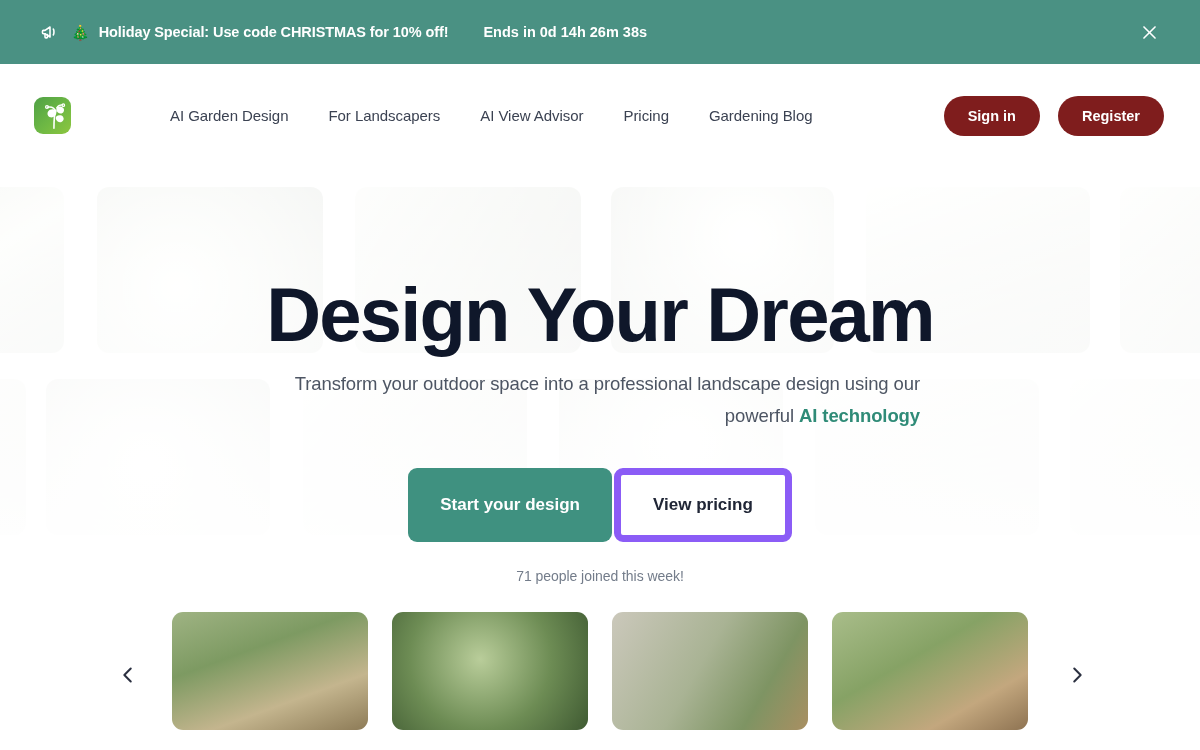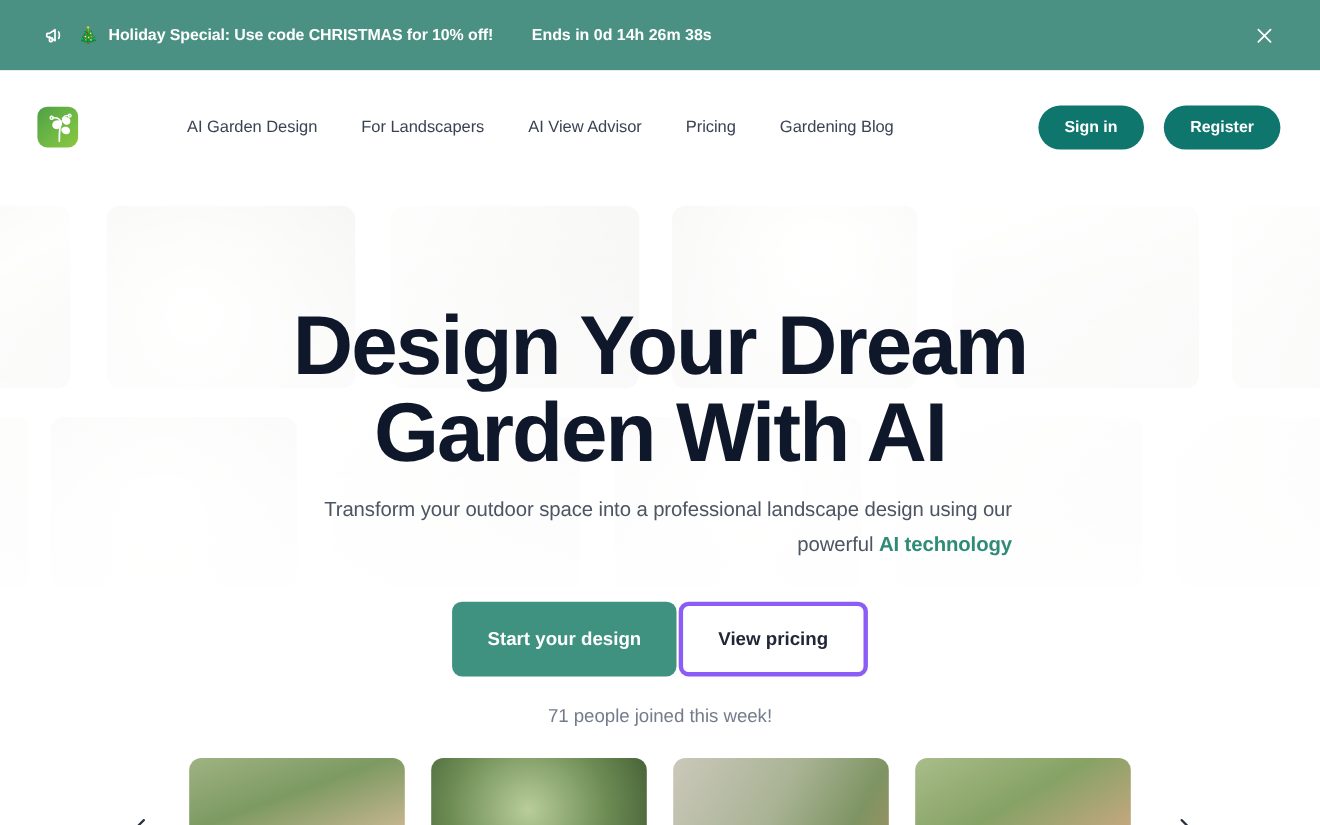--- a/index.html
+++ b/index.html
@@ -104,21 +104,21 @@
     white-space: nowrap;
     letter-spacing: -0.05px;
   }
   .nav-actions {
     margin-left: auto;
     display: flex;
     align-items: center;
     gap: 18px;
   }
   .btn-dark {
-    background: #0f766e;
+    background: #7f1d1d;
     color: #ffffff;
     border: none;
     border-radius: 999px;
     font-size: 14.5px;
     font-weight: 700;
     padding: 12px 24px;
     cursor: pointer;
     font-family: inherit;
     white-space: nowrap;
   }
@@ -190,31 +190,31 @@
     border-radius: 9px;
     font-size: 17px;
     font-weight: 700;
     padding: 20px 32px;
     cursor: pointer;
     font-family: inherit;
   }
   .btn-outline {
     background: #ffffff;
     color: #202636;
-    border: 4px solid #8b5cf6;
+    border: 7px solid #8b5cf6;
     border-radius: 9px;
     font-size: 17px;
     font-weight: 700;
     padding: 20px 32px;
     cursor: pointer;
     font-family: inherit;
   }
   .joined-note {
     margin-top: 26px;
-    font-size: 17px;
+    font-size: 14px;
     color: #737c8a;
     letter-spacing: -0.05px;
   }
 
   
   .carousel {
     position: relative;
     margin-top: 28px;
     display: flex;
     align-items: center;
@@ -317,21 +317,20 @@
     <div class="bg-tile" style="left:815px; top:212px; width:224px; height:156px;
       background-image:linear-gradient(160deg,#ccd6c0,#90a47e 55%,#5f7752);"></div>
     <div class="bg-tile" style="left:1070px; top:212px; width:200px; height:156px;
       background-image:linear-gradient(140deg,#c6d2b6,#869c70 60%,#5a7250);"></div>
   </div>
   <div class="bg-fade"></div>
 
   <div class="hero-content">
     <h1 class="hero-title">
       <span>Design Your Dream</span><br>
-      <span>Garden With AI</span>
     </h1>
     <p class="hero-sub">
       <span>Transform your outdoor space into a professional landscape design using our powerful </span><span class="accent">AI technology</span>
     </p>
     <div class="hero-ctas">
       <button class="btn-primary">Start your design</button>
       <button class="btn-outline">View pricing</button>
     </div>
     <div class="joined-note">71 people joined this week!</div>
 

